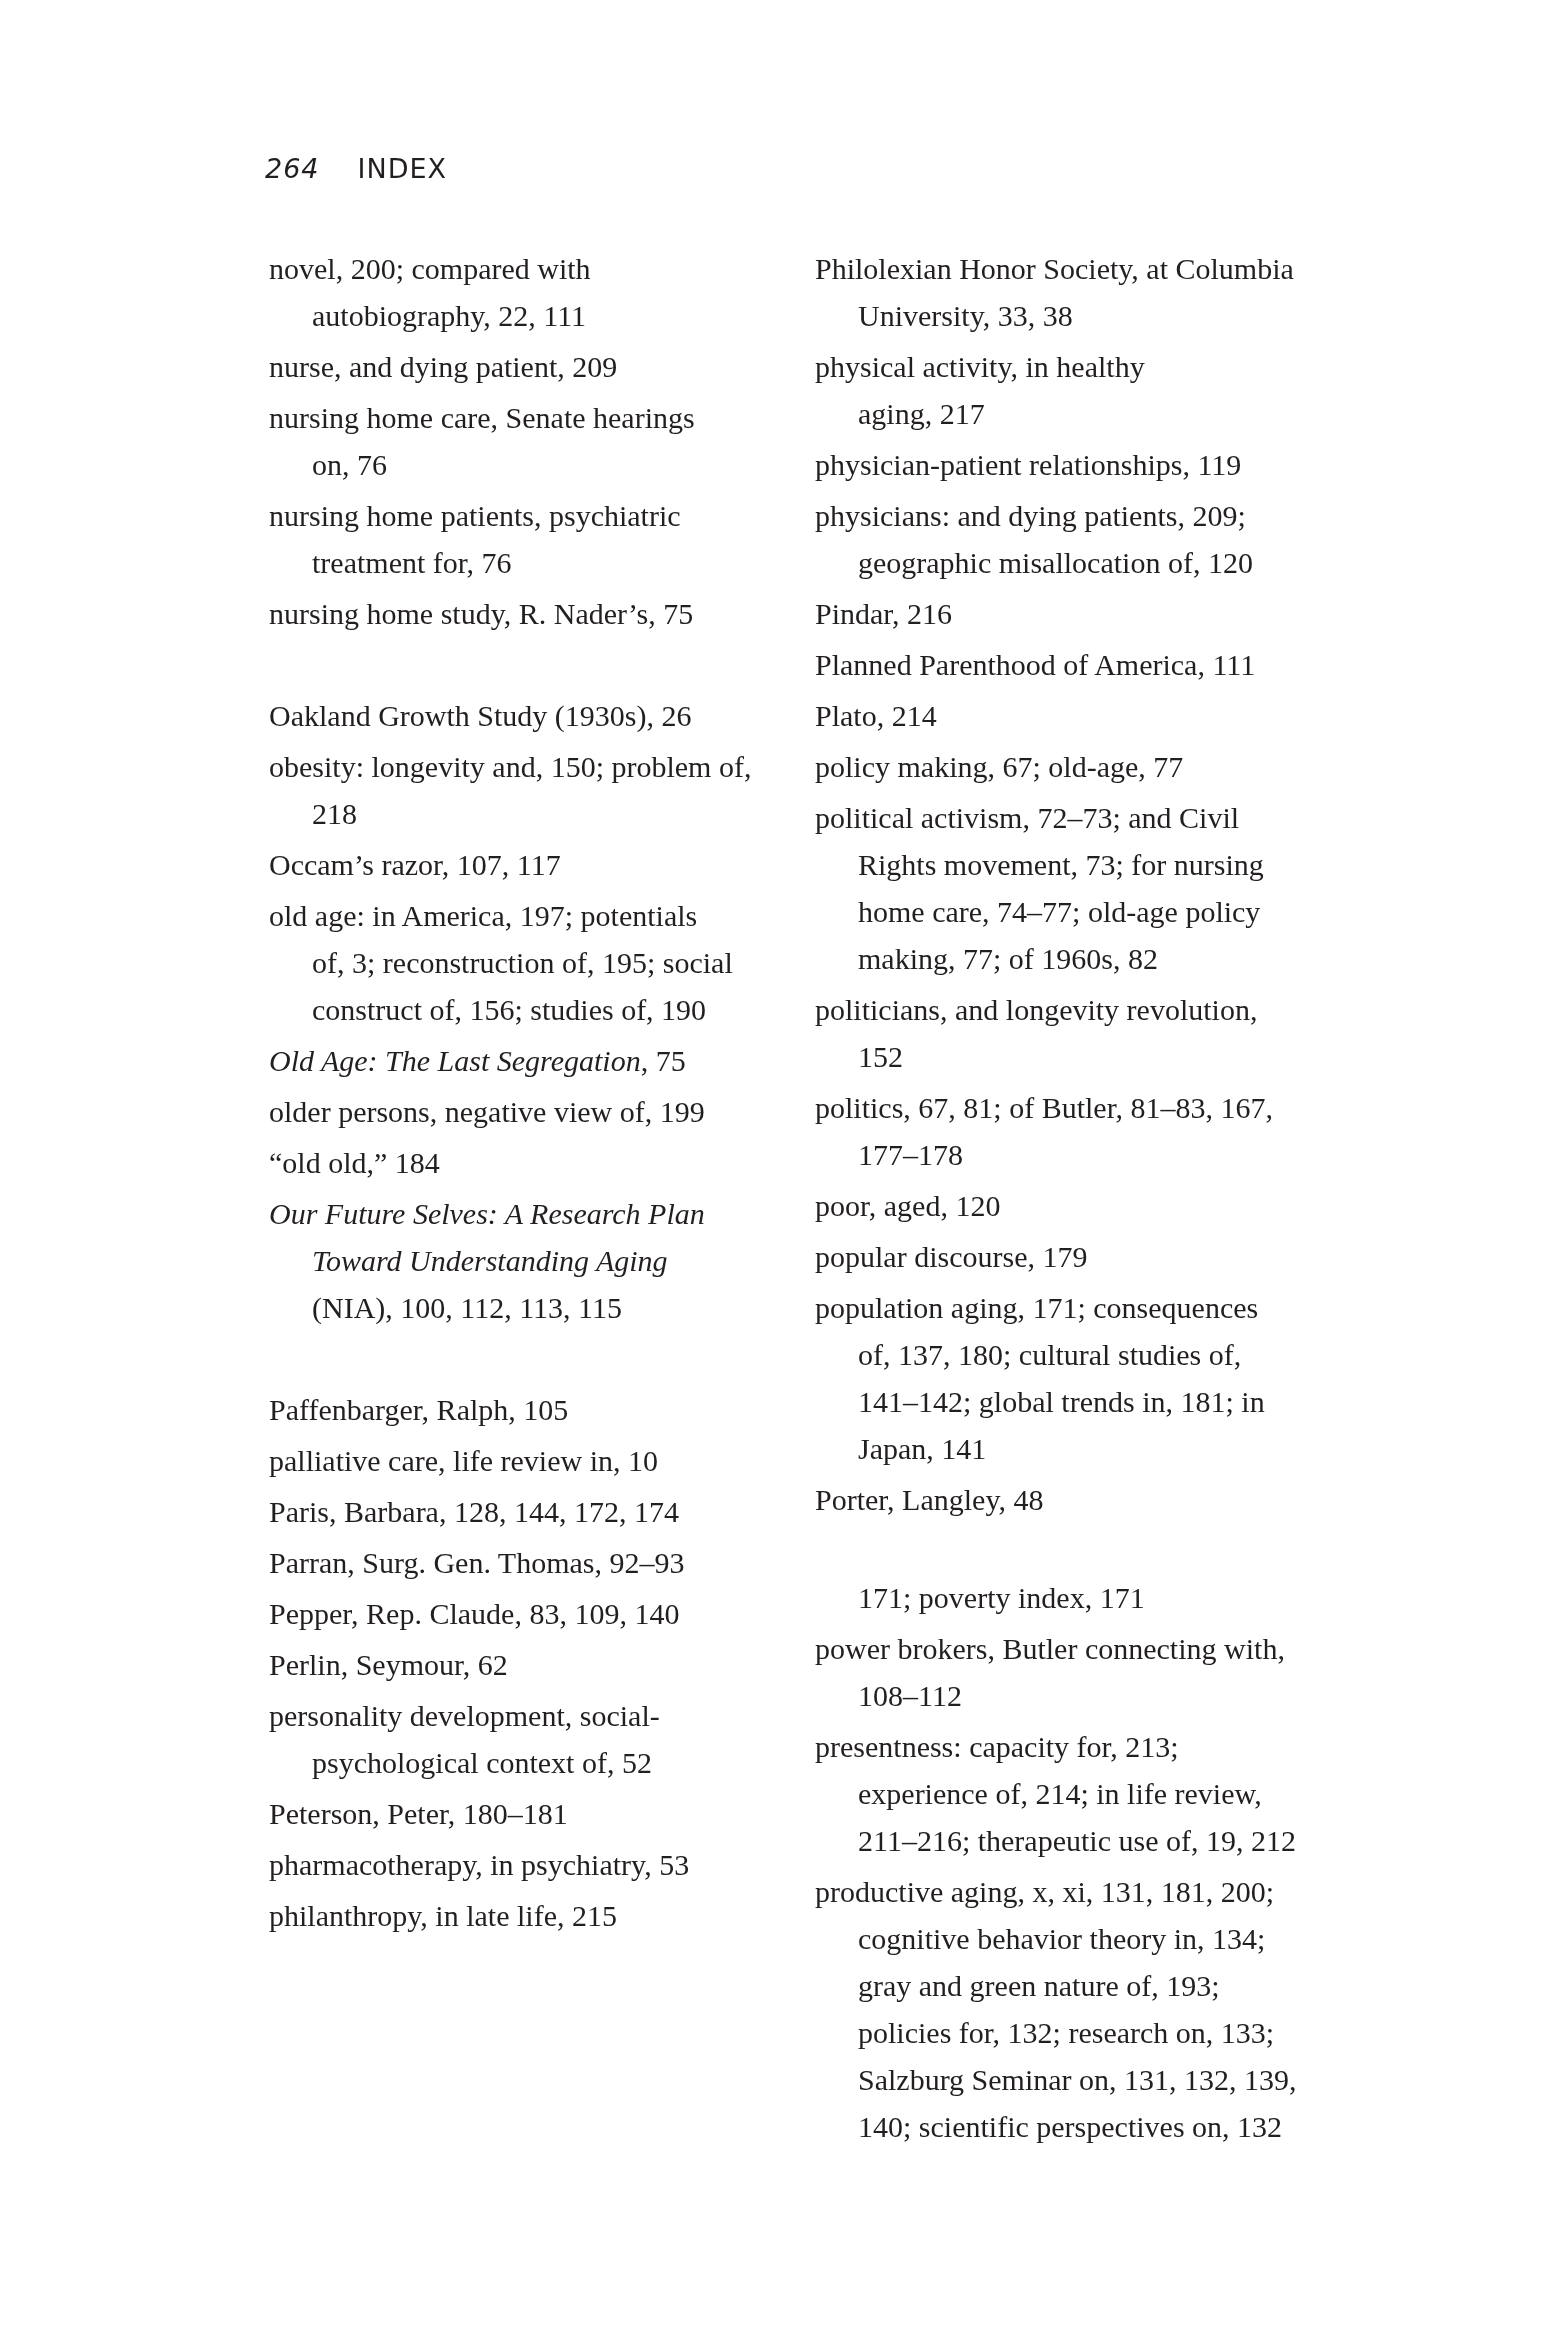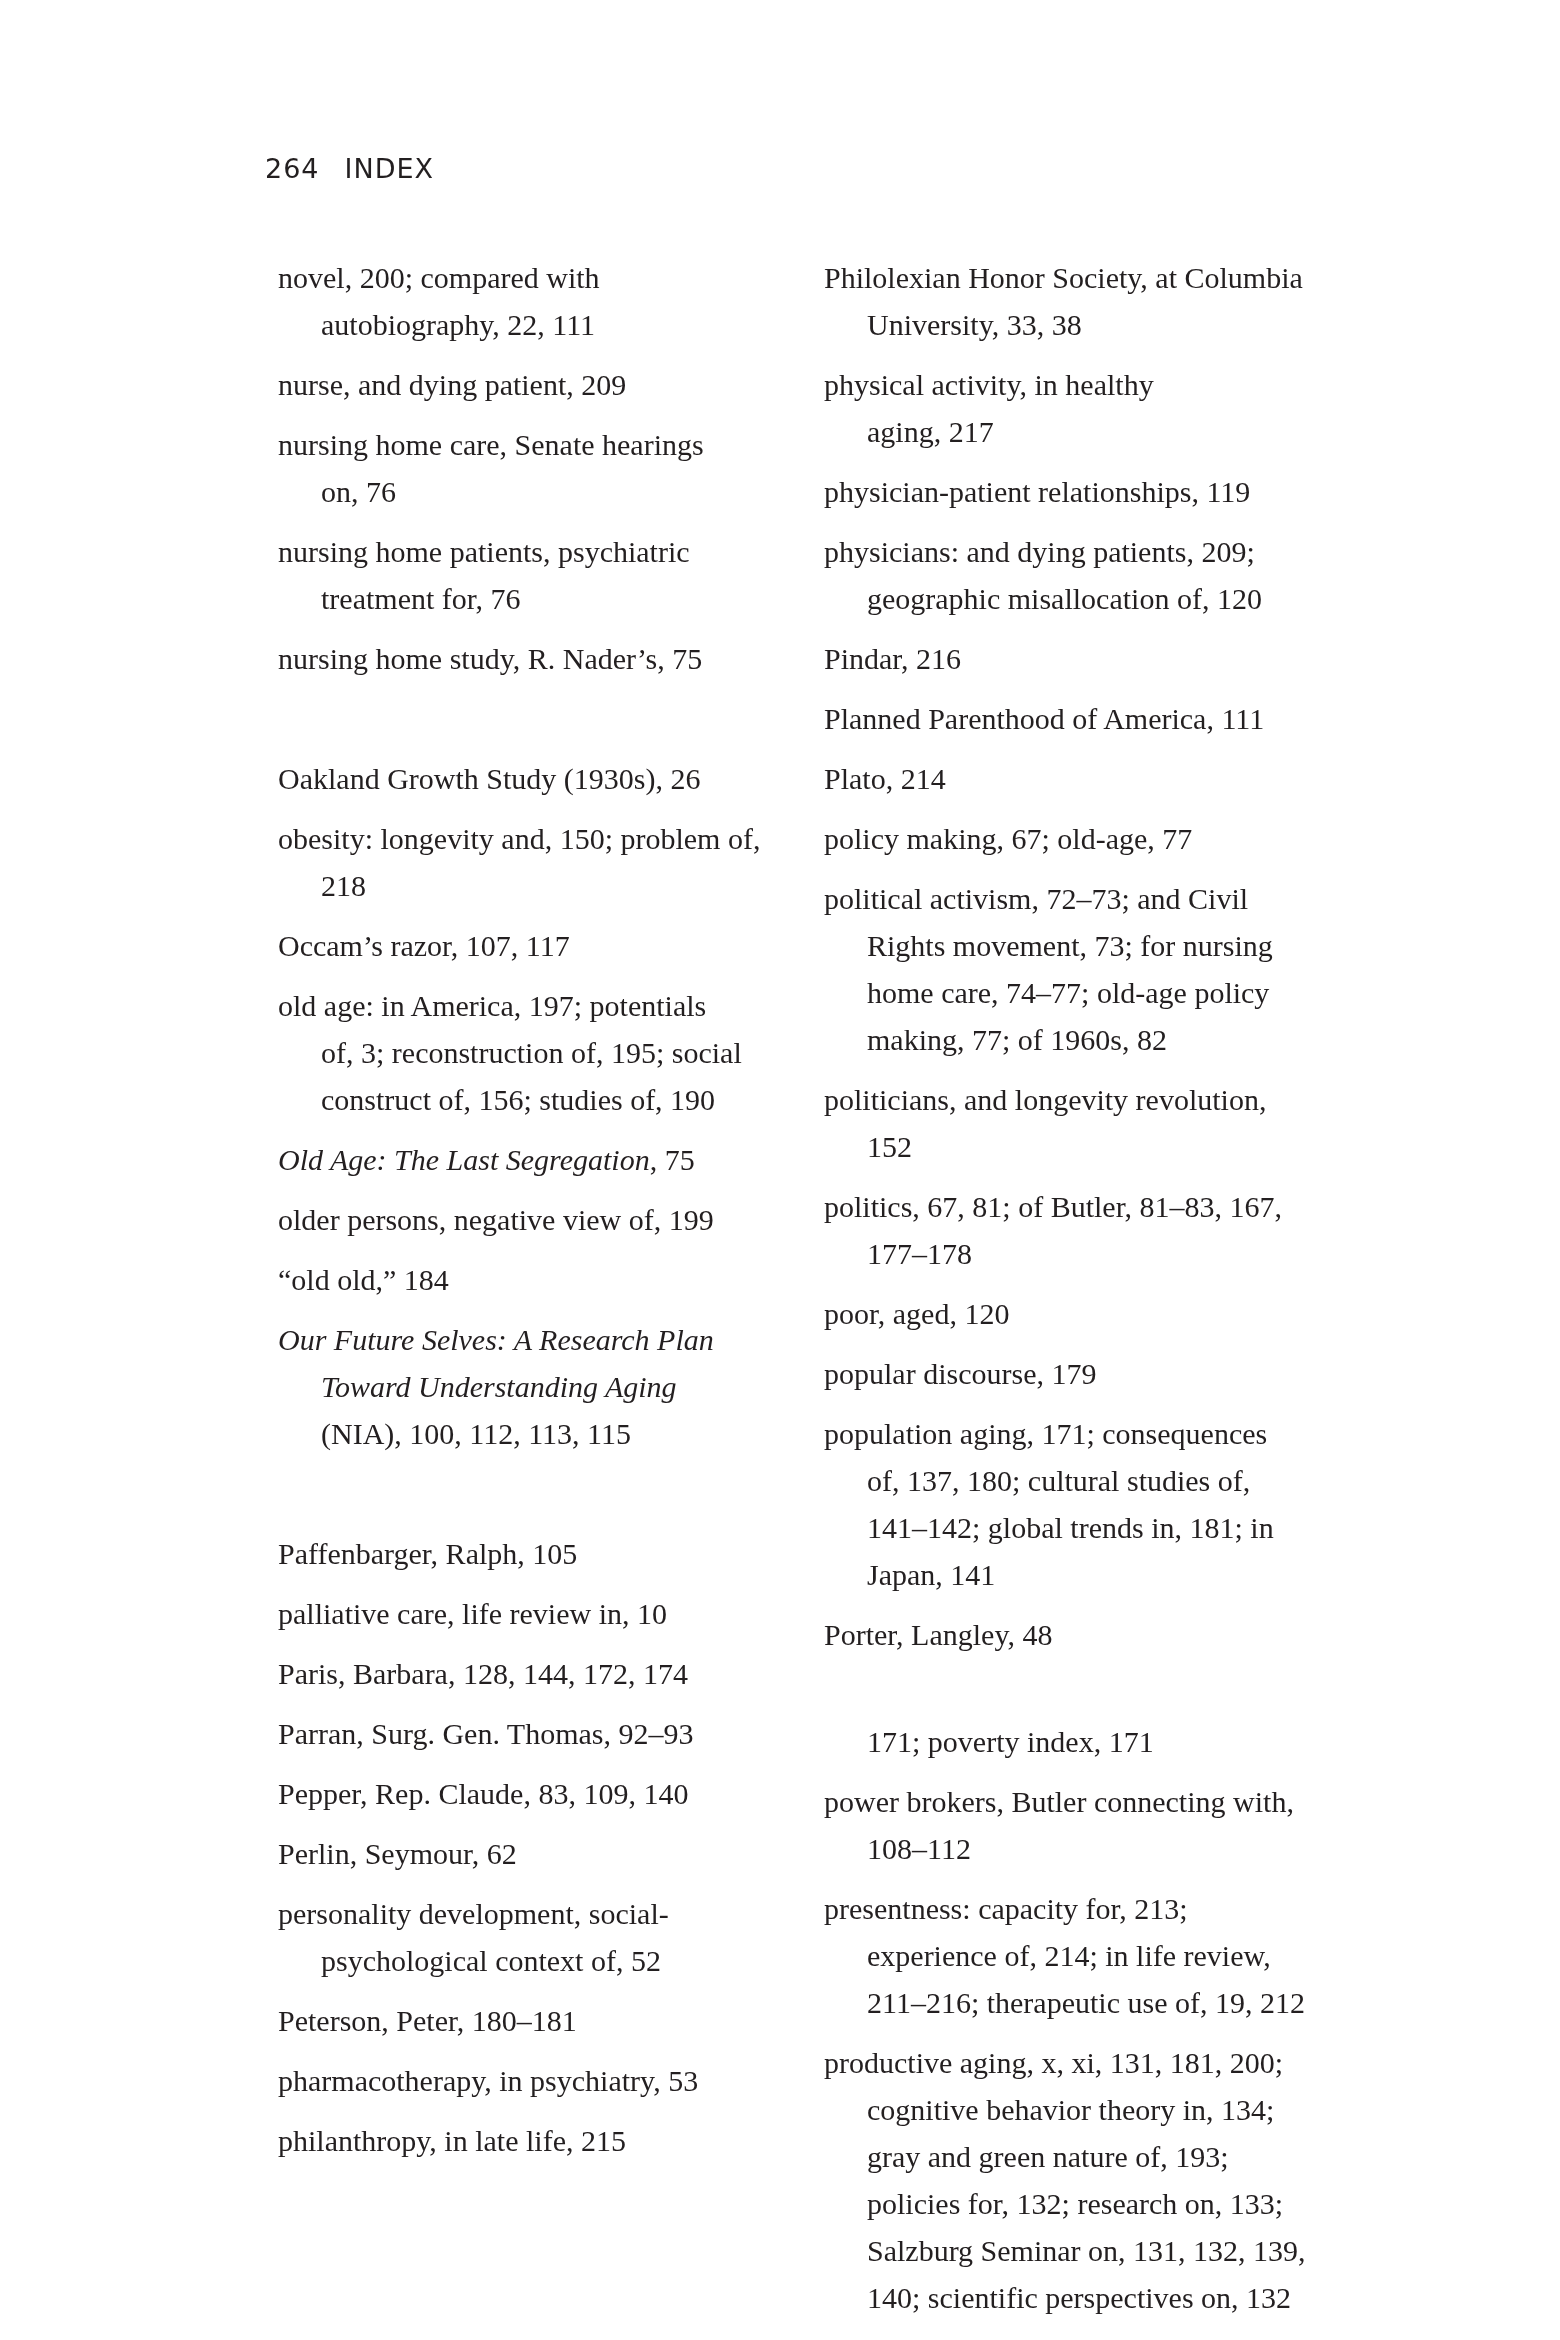--- a/index.html
+++ b/index.html
@@ -17,35 +17,35 @@
     .running-head {
       position: absolute;
       left: 265px;
       top: 153px;
       font-family: "DejaVu Sans", sans-serif;
       font-size: 27px;
       letter-spacing: 1px;
       color: #231f20;
       white-space: pre;
     }
-    .running-head .pg { margin-right: 25px; }
+    .running-head .pg { margin-right: 38px; font-style: italic; }
     .column {
       position: absolute;
       top: 241px;
       width: 535px;
       font-family: "Liberation Serif", "DejaVu Serif", serif;
       font-size: 30px;
       line-height: 47px;
     }
     .col-left { left: 265px; }
     .col-right { left: 811px; }
     .entry {
       padding-left: 43px;
       text-indent: -43px;
-      margin: 13px;
+      margin: 4px;
     }
     .entry .it { font-style: italic; }
     .gap { height: 47px; }
   </style>
 </head>
 <body>
 
 <div class="running-head"><span class="pg">264</span><span>INDEX</span></div>
 
 <div class="column col-left" id="col-left">

